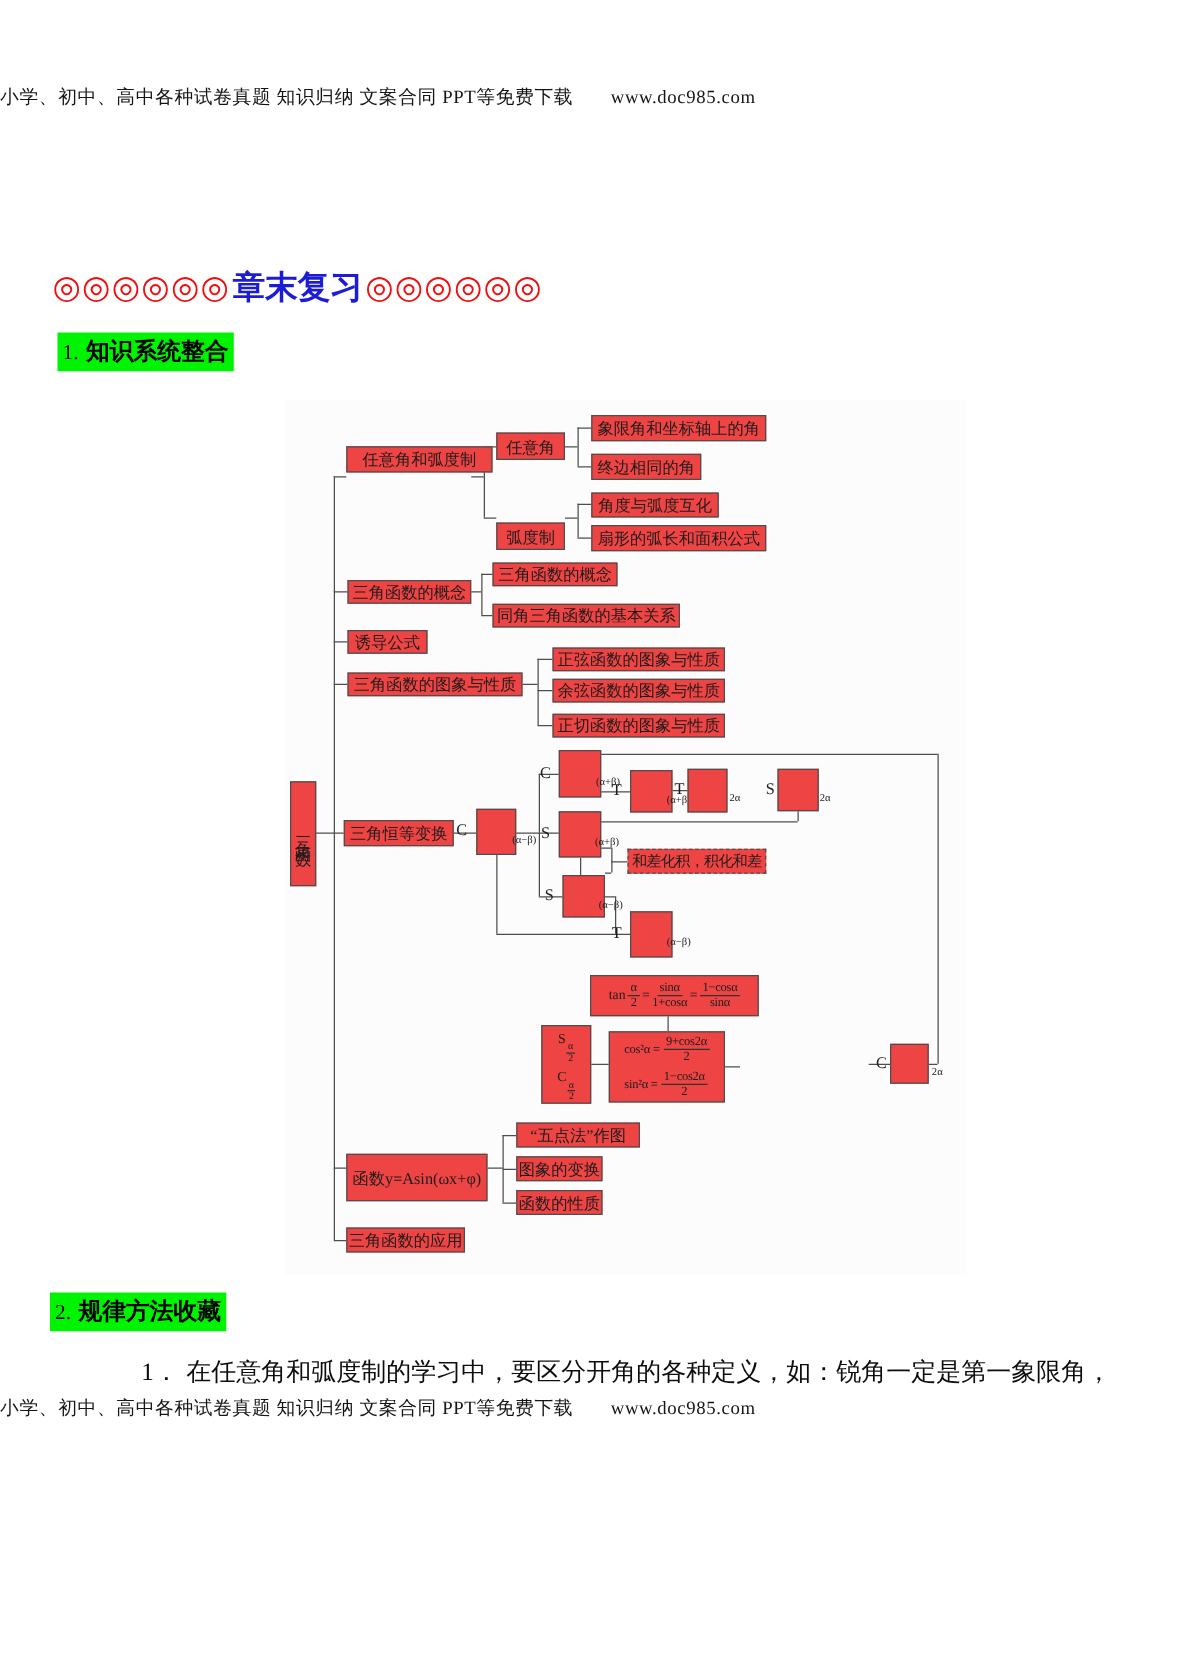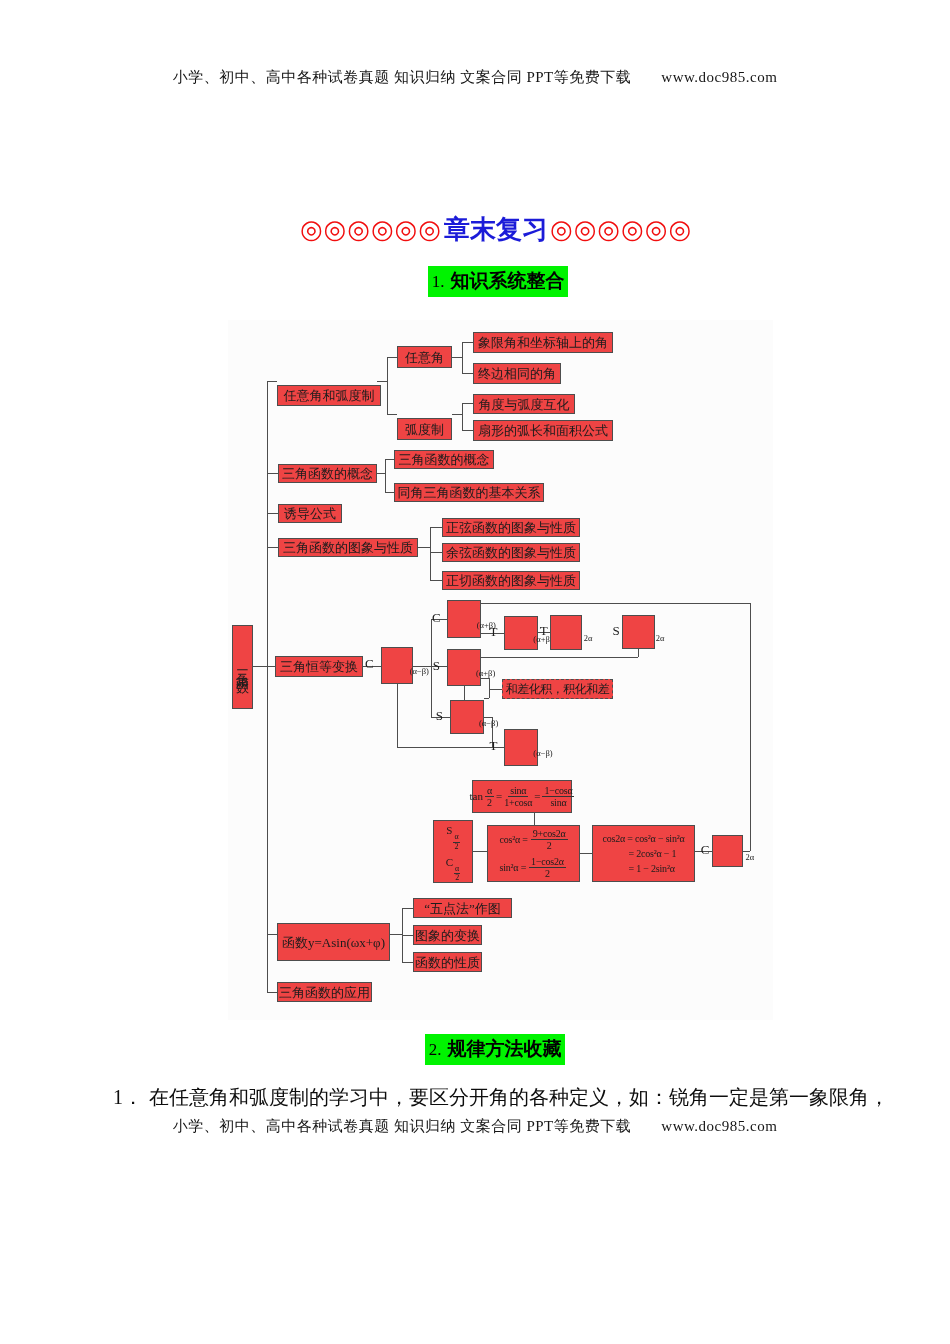--- a/index.html
+++ b/index.html
@@ -3,21 +3,21 @@
 <meta charset="utf-8">
 <style>
   * { margin:0; padding:0; box-sizing:border-box; }
   html,body { background:#ffffff; }
   body {
     width:950px; height:1344px; position:relative;
     font-family:"Liberation Serif","DejaVu Serif",serif;
     color:#111;
   }
   .abs { position:absolute; }
-  .centerline { position:absolute; left:0; width:950px; text-align:center; white-space:nowrap; }
+  .centerline { position:absolute; left:0; width:950px; white-space:nowrap; }
 
   
   .site-line { font-size:15px; color:#151515; letter-spacing:0.5px; }
   .site-url { margin-left:30px; font-family:"Liberation Serif",serif; }
 
   
   .chapter-title { font-size:26px; font-weight:bold; padding-left:42px; }
   .decor { color:#f10e0e; font-family:"DejaVu Sans",sans-serif; letter-spacing:1px; }
   .chapter-title .t { color:#1b1bd8; margin:0 2px; font-family:"Liberation Serif",serif; }
 
@@ -71,21 +71,21 @@
 <div class="centerline sec-heading" style="top:266px; padding-left:46px">
   <span class="greenhl">
     <span class="num">1.</span><span class="ttl">知识系统整合</span>
   </span>
 </div>
 
 <div id="diagram">
 
   <div class="dbox vtext" style="left:4px;top:305px;width:21px;height:84px;font-size:13px">三角函数</div>
 
-  <div class="dbox" style="left:49px;top:65px;width:104px;height:21px">任意角和弧度制</div>
+  <div class="dbox" style="left:49px;top:37px;width:117px;height:21px">任意角和弧度制</div>
   <div class="dbox" style="left:169px;top:26px;width:55px;height:22px">任意角</div>
   <div class="dbox" style="left:245px;top:12px;width:140px;height:21px">象限角和坐标轴上的角</div>
   <div class="dbox" style="left:245px;top:43px;width:88px;height:21px">终边相同的角</div>
   <div class="dbox" style="left:169px;top:98px;width:55px;height:22px">弧度制</div>
   <div class="dbox" style="left:245px;top:74px;width:102px;height:20px">角度与弧度互化</div>
   <div class="dbox" style="left:245px;top:100px;width:140px;height:21px">扇形的弧长和面积公式</div>
 
   <div class="dbox" style="left:50px;top:144px;width:99px;height:19px">三角函数的概念</div>
   <div class="dbox" style="left:166px;top:130px;width:100px;height:19px">三角函数的概念</div>
   <div class="dbox" style="left:166px;top:163px;width:150px;height:19px">同角三角函数的基本关系</div>
@@ -115,21 +115,21 @@
     <span class="sym"><span>S</span><sub>(α+β)</sub></span>
     </div>
   <div class="dbox dashedbox smalltxt" style="left:274px;top:359px;width:111px;height:20px">和差化积，积化和差</div>
   <div class="dbox" style="left:222px;top:380px;width:34px;height:34px">
     <span class="sym"><span>S</span><sub>(α−β)</sub></span>
     </div>
   <div class="dbox" style="left:276px;top:409px;width:34px;height:37px">
     <span class="sym"><span>T</span><sub>(α−β)</sub></span>
     </div>
 
-  <div class="dbox m11" style="left:244px;top:460px;width:100px;height:33px">
+  <div class="dbox m11" style="left:244px;top:460px;width:135px;height:33px">
     <span class="mrow" style="gap:2px">
       <span>tan</span>
       <span class="frac m10">
           <span class="fnum">α</span>
           <span>2</span>
         </span>
       <span>=</span>
       <span class="frac m10">
           <span class="fnum">sinα</span>
           <span>1+cosα</span>
@@ -167,27 +167,20 @@
       <span class="mrow m10" style="gap:3px">
         <span>sin²α =</span>
         <span class="frac">
             <span class="fnum">1−cos2α</span>
             <span>2</span>
           </span>
       </span>
     </span>
   </div>
 
-  <div class="dbox" style="left:364px;top:505px;width:103px;height:57px">
-    <span class="fcol m10" style="line-height:1.5">
-      <span>cos2α = cos²α − sin²α</span>
-      <span style="padding-left:26px">= 2cos²α − 1</span>
-      <span style="padding-left:26px">= 1 − 2sin²α</span>
-    </span>
-  </div>
 
   <div class="dbox" style="left:484px;top:515px;width:31px;height:32px">
     <span class="sym"><span>C</span><sub>2α</sub></span>
     </div>
 
   <div class="dbox" style="left:49px;top:603px;width:113px;height:38px;font-size:13px">函数y=Asin(ωx+φ)</div>
   <div class="dbox" style="left:185px;top:578px;width:99px;height:20px">“五点法”作图</div>
   <div class="dbox" style="left:185px;top:605px;width:69px;height:20px">图象的变换</div>
   <div class="dbox" style="left:185px;top:632px;width:69px;height:20px">函数的性质</div>
   <div class="dbox" style="left:49px;top:662px;width:95px;height:20px">三角函数的应用</div>

